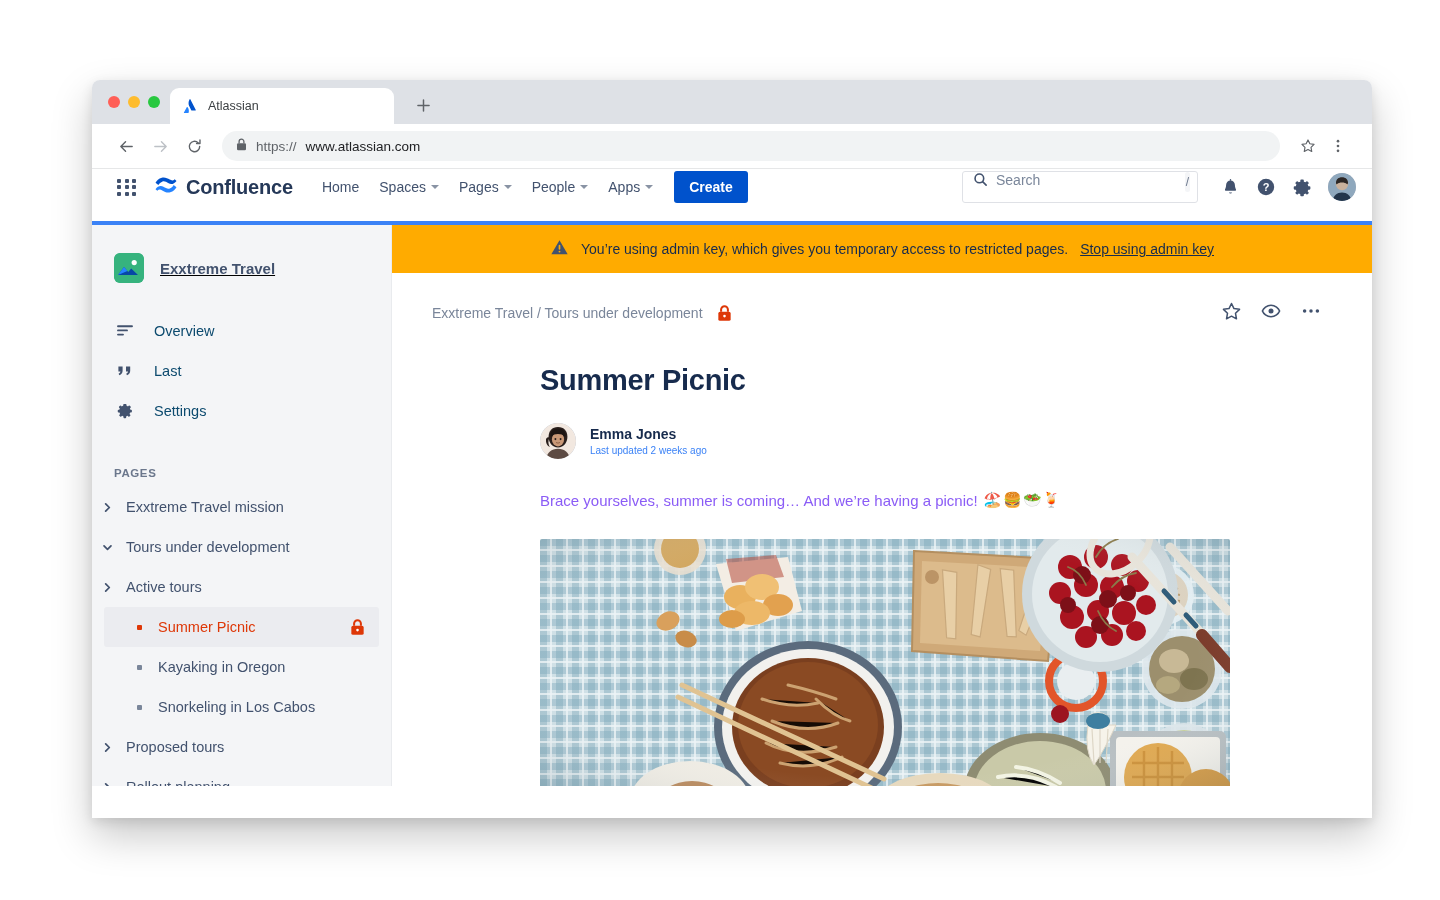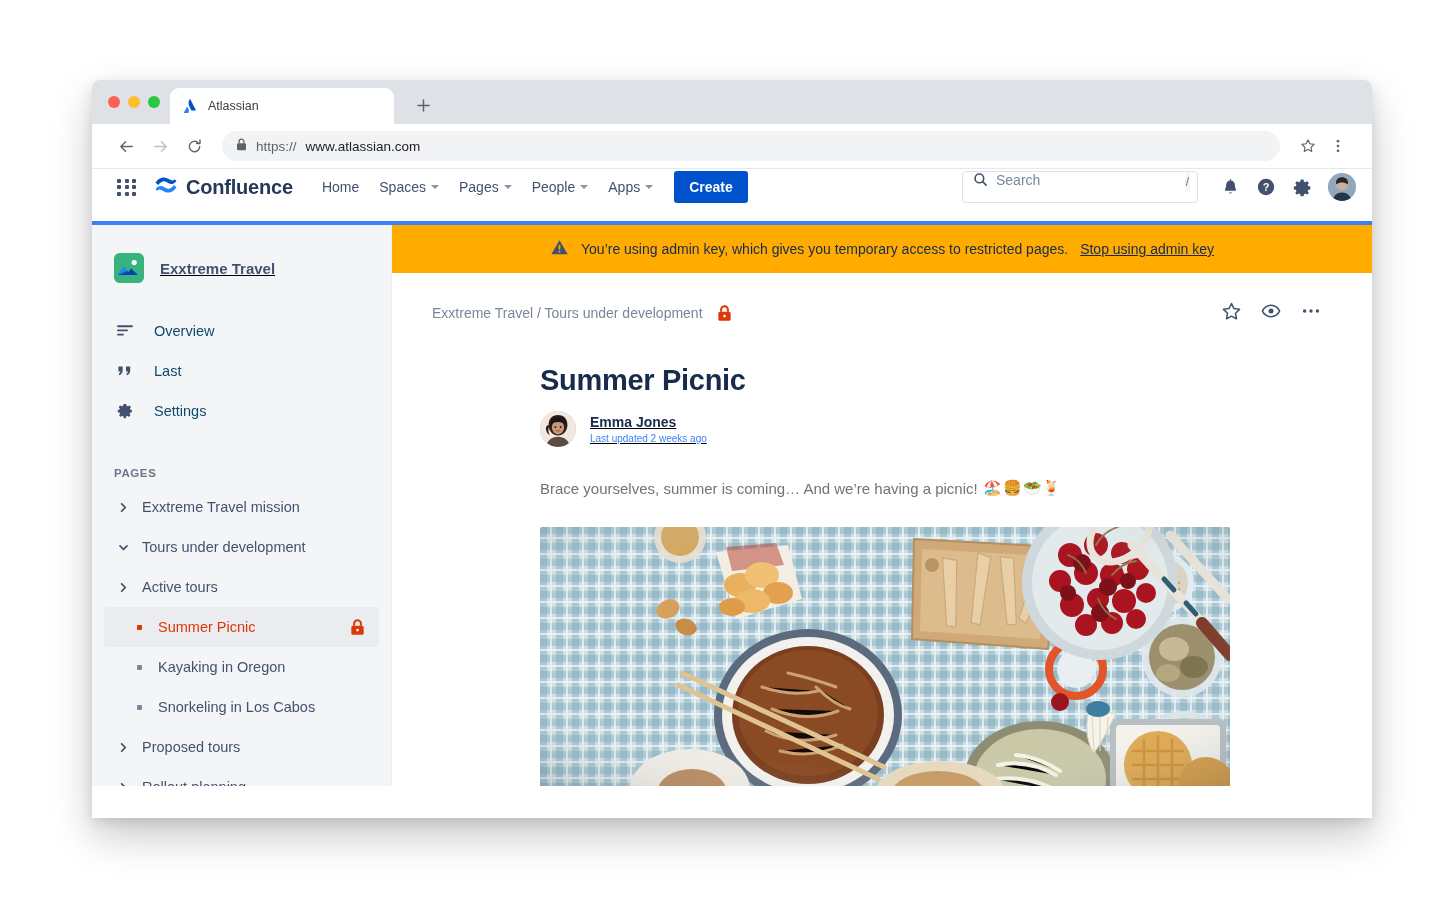--- a/index.html
+++ b/index.html
@@ -152,21 +152,21 @@
   }
   .nav-ico { width: 22px; display: flex; justify-content: center; color: #42526e; flex: none; }
 
   .pages-label {
     font-size: 11.5px; font-weight: 700; letter-spacing: .6px;
     color: #6b778c; padding: 0 22px; margin-top: 36px; margin-bottom: 8px;
   }
   .tree-row {
     display: flex; align-items: center; height: 40px;
     font-size: 14.5px; color: #42526e;
-    padding-left: 22px; padding-right: 14px;
+    padding-left: 6px; padding-right: 14px;
     gap: 10px;
   }
   .tw {
     width: 18px; flex: none; display: flex; align-items: center; justify-content: center;
     color: #42526e;
   }
   .tree-row.child { padding-left: 38px; }
   .tree-row.child .bullet {
     width: 18px; flex: none; display: flex; align-items: center; justify-content: center;
   }
@@ -194,29 +194,29 @@
   .crumbrow { display: flex; align-items: center; }
   .crumbs { font-size: 14px; color: #7a869a; }
   .crumb-lock { margin-left: 14px; display: flex; align-items: center; }
   .page-actions { margin-left: auto; display: flex; align-items: center; gap: 18px; color: #42526e; }
 
   .page-inner { padding: 0 0 0 108px; }
   .page-title {
     font-size: 29px; font-weight: 700; color: #172b4d;
     letter-spacing: -.3px; margin-top: 38px;
   }
-  .byline { display: flex; align-items: center; gap: 14px; margin-top: 14px; text-decoration: underline; }
+  .byline { display: flex; align-items: center; gap: 14px; margin-top: 26px; }
   .avatar-md {
     width: 36px; height: 36px; border-radius: 50%;
     overflow: hidden; background: #c1c7d0; flex: none; position: relative;
   }
   .byline-name { font-size: 14px; font-weight: 700; color: #172b4d; line-height: 1.45; }
   .byline-sub { font-size: 10px; color: #3b82f6; line-height: 1.45; }
 
-  .para { font-size: 15px; color: #737373; margin-top: 32px; display: flex; align-items: center; gap: 0; }
+  .para { font-size: 15px; color: #8b5cf6; margin-top: 32px; display: flex; align-items: center; gap: 0; }
   .emoji { font-size: 15px; margin-left: 6px; letter-spacing: 1px; }
 
   .photo {
     margin-top: 30px;
     width: 690px; height: 265px;
     border-radius: 2px; overflow: hidden;
     position: relative;
   }
 </style>
 </head>

